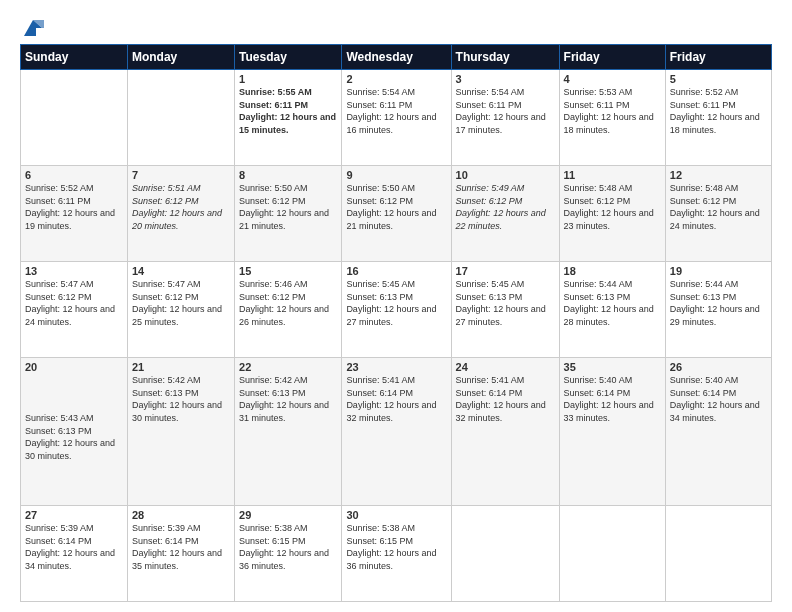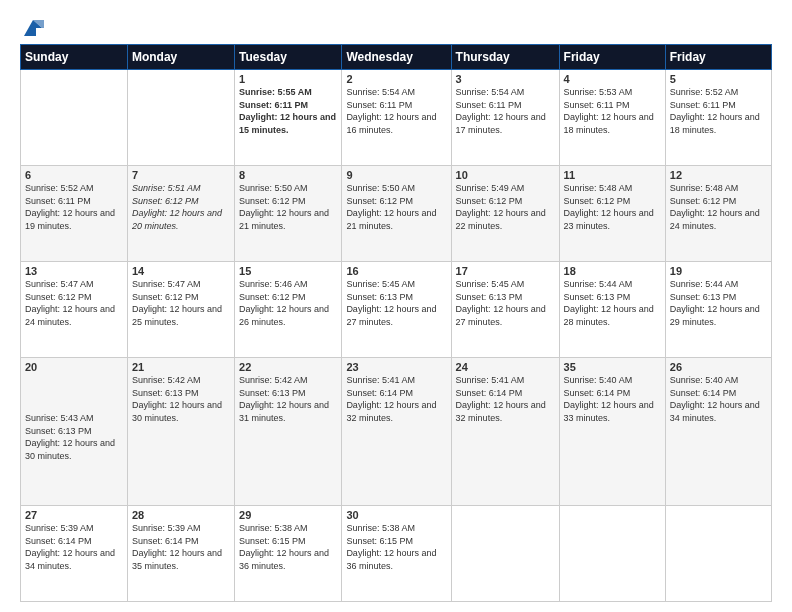--- a/index.html
+++ b/index.html
@@ -193,21 +193,21 @@
 Daylight: 12 hours and 21 minutes.</div>
           </td>
           <td>
             <span class="day-number">9</span>
             <div class="day-info" style="white-space: pre-line;">Sunrise: 5:50 AM
 Sunset: 6:12 PM
 Daylight: 12 hours and 21 minutes.</div>
           </td>
           <td>
             <span class="day-number">10</span>
-            <div class="day-info" style="white-space: pre-line;">Sunrise: 5:49 AM
+            <div class="day-info" style="white-space: pre-line; font-style: italic;">Sunrise: 5:49 AM
 Sunset: 6:12 PM
 Daylight: 12 hours and 22 minutes.</div>
           </td>
           <td>
             <span class="day-number">11</span>
             <div class="day-info" style="white-space: pre-line;">Sunrise: 5:48 AM
 Sunset: 6:12 PM
 Daylight: 12 hours and 23 minutes.</div>
           </td>
           <td>

